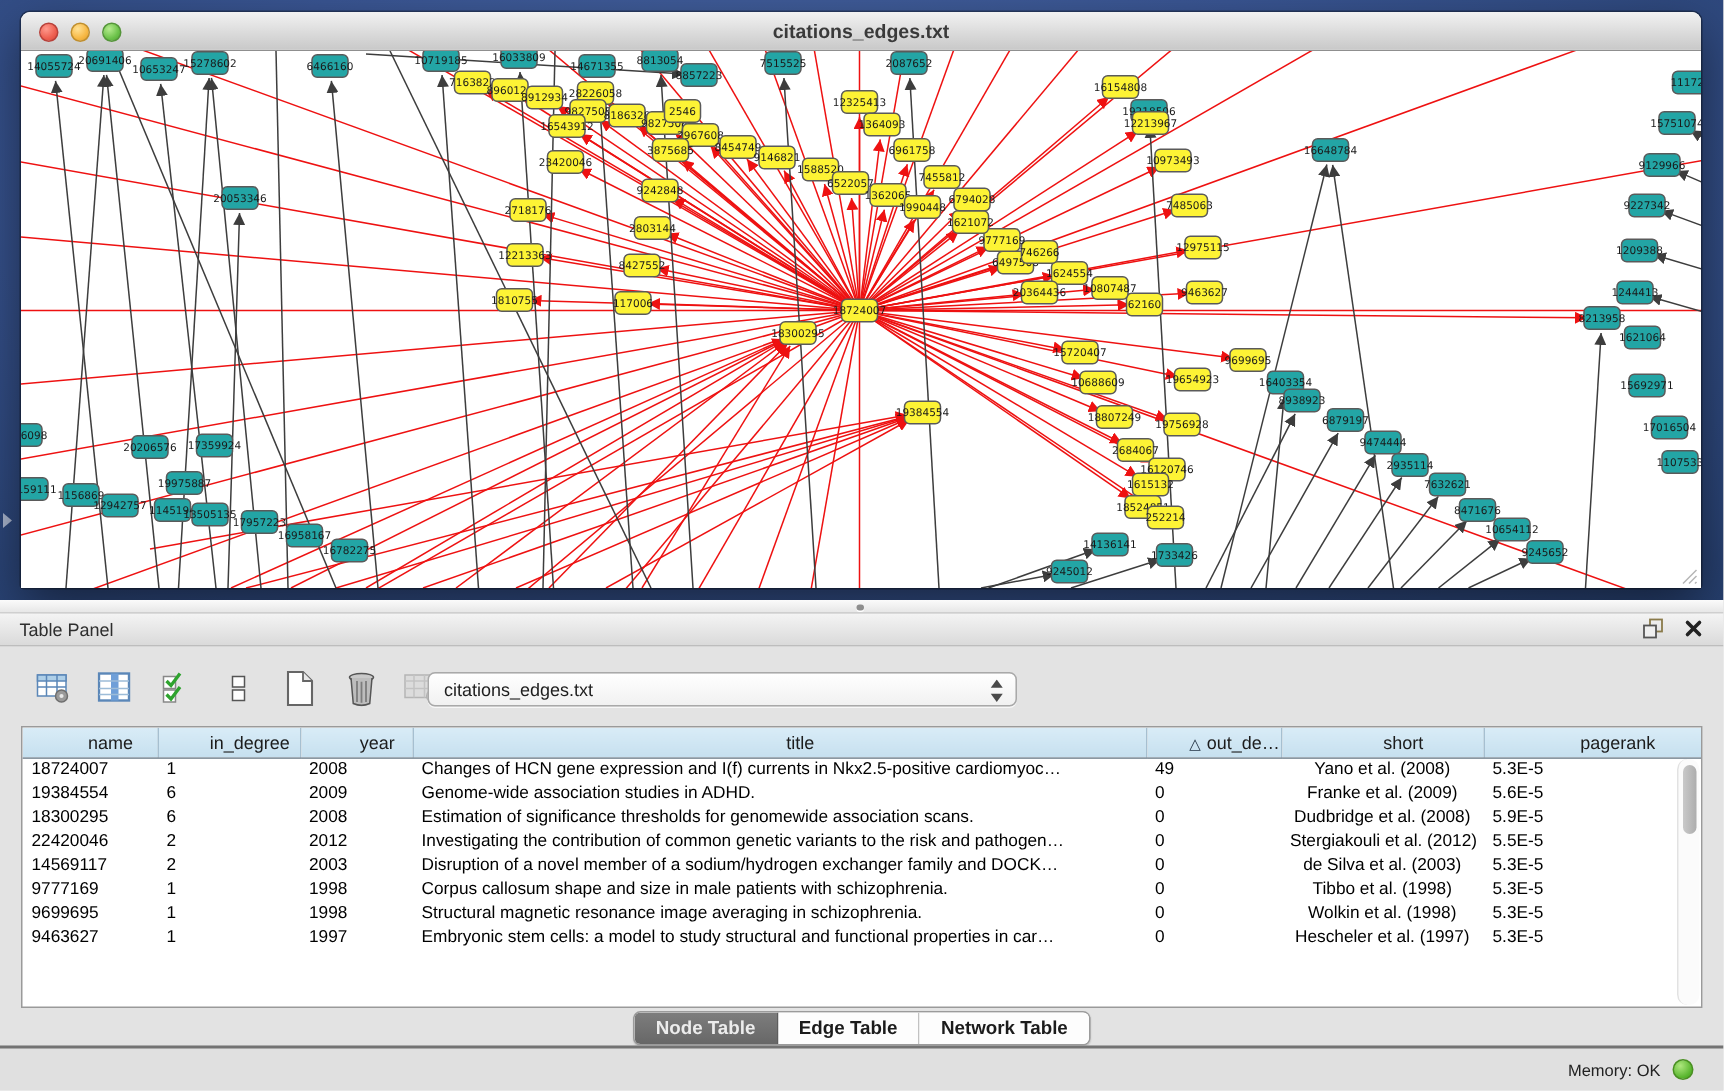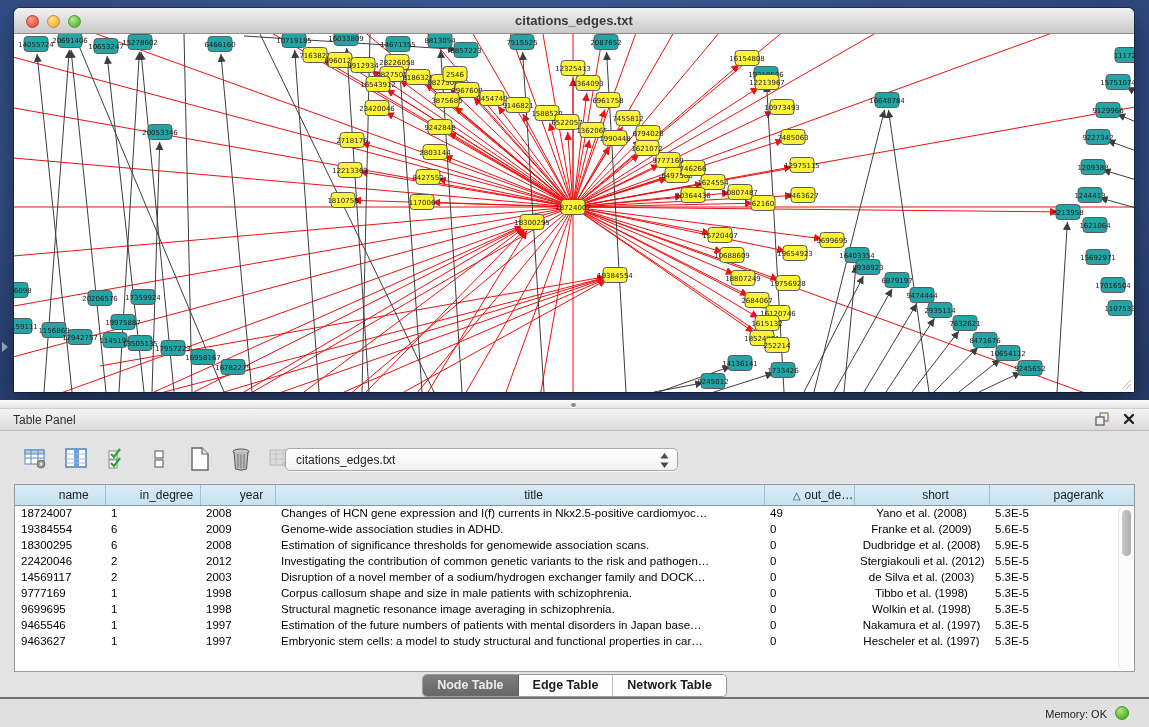--- a/index.html
+++ b/index.html
@@ -844,29 +844,20 @@
         <tr>
           <td class="c0">9699695</td>
           <td class="c1">1</td>
           <td class="c2">1998</td>
           <td class="c3">Structural magnetic resonance image averaging in schizophrenia.</td>
           <td class="c4">0</td>
           <td class="c5">Wolkin et al. (1998)</td>
           <td class="c6">5.3E-5</td>
         </tr>
         <tr>
-          <td class="c0">9465546</td>
-          <td class="c1">1</td>
-          <td class="c2">1997</td>
-          <td class="c3">Estimation of the future numbers of patients with mental disorders in Japan base…</td>
-          <td class="c4">0</td>
-          <td class="c5">Nakamura et al. (1997)</td>
-          <td class="c6">5.3E-5</td>
-        </tr>
-        <tr>
           <td class="c0">9463627</td>
           <td class="c1">1</td>
           <td class="c2">1997</td>
           <td class="c3">Embryonic stem cells: a model to study structural and functional properties in car…</td>
           <td class="c4">0</td>
           <td class="c5">Hescheler et al. (1997)</td>
           <td class="c6">5.3E-5</td>
         </tr>
       </tbody>
   </table>

